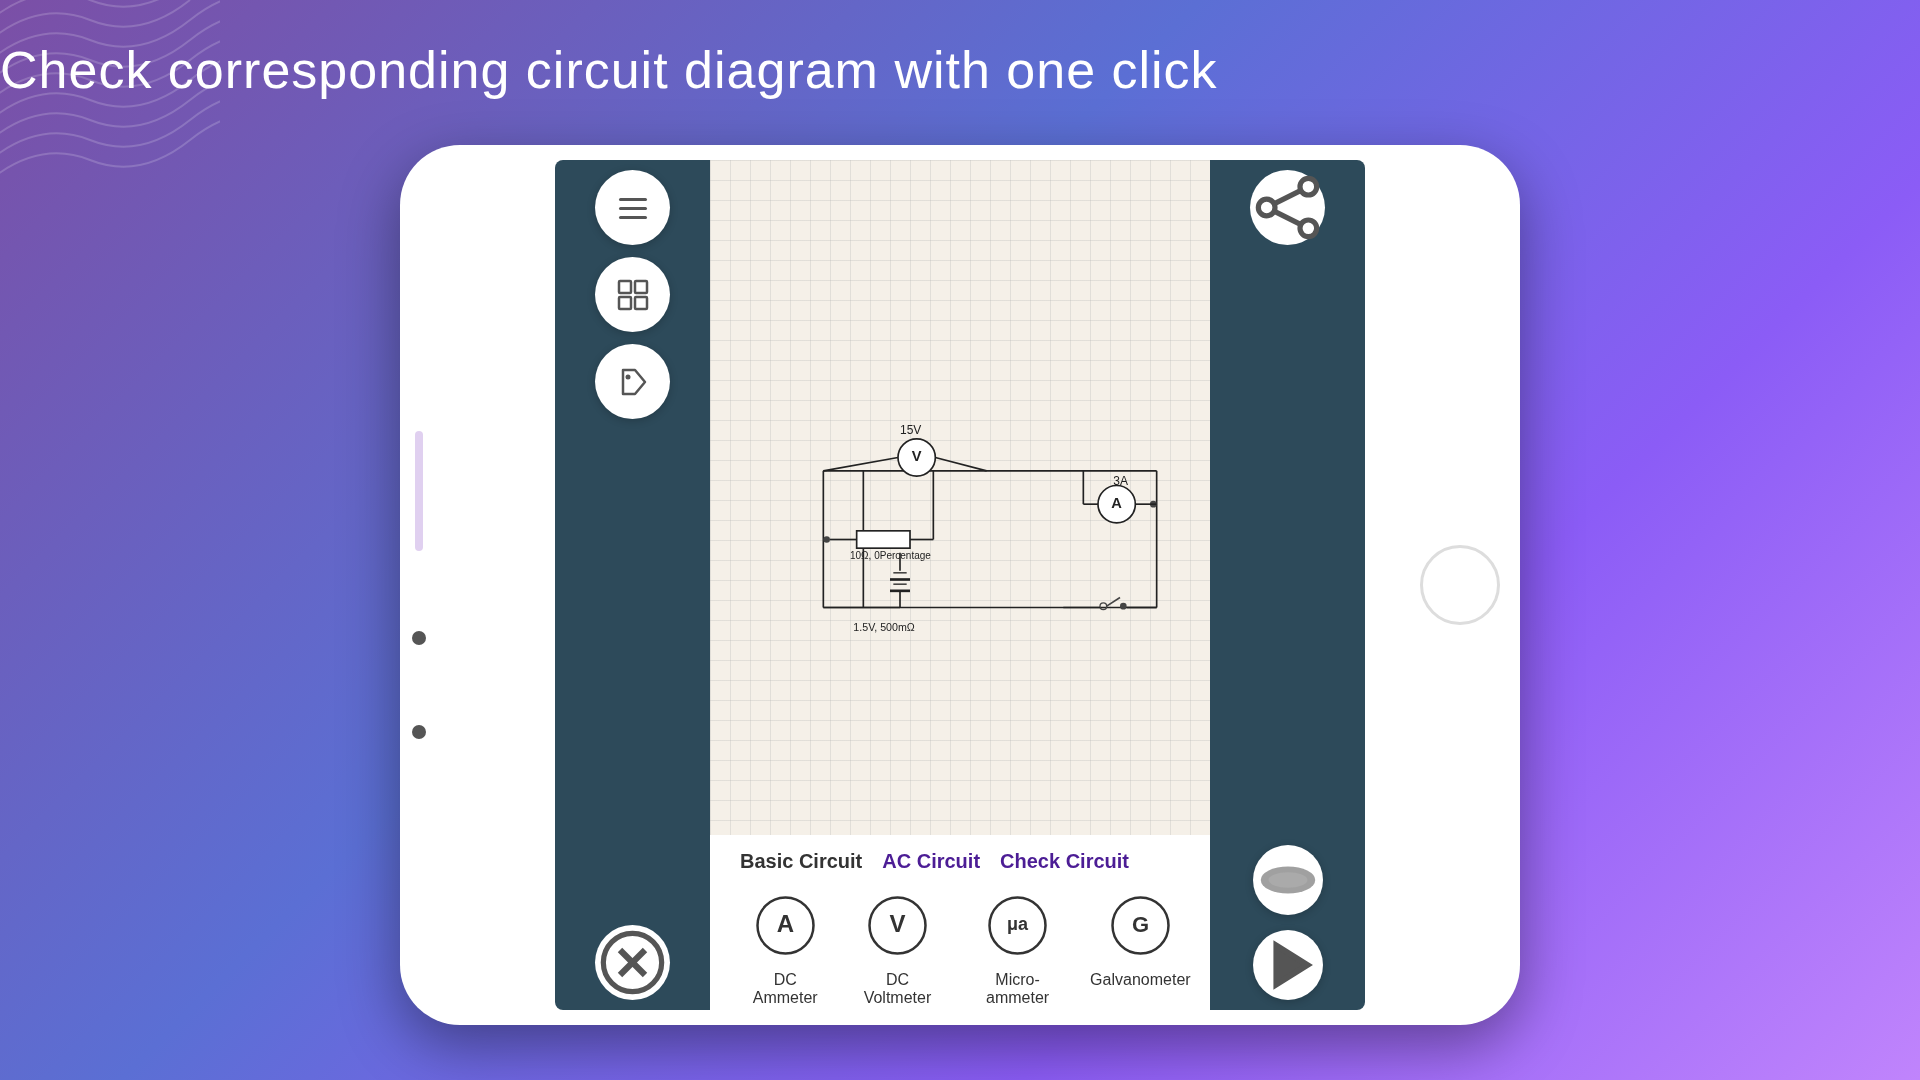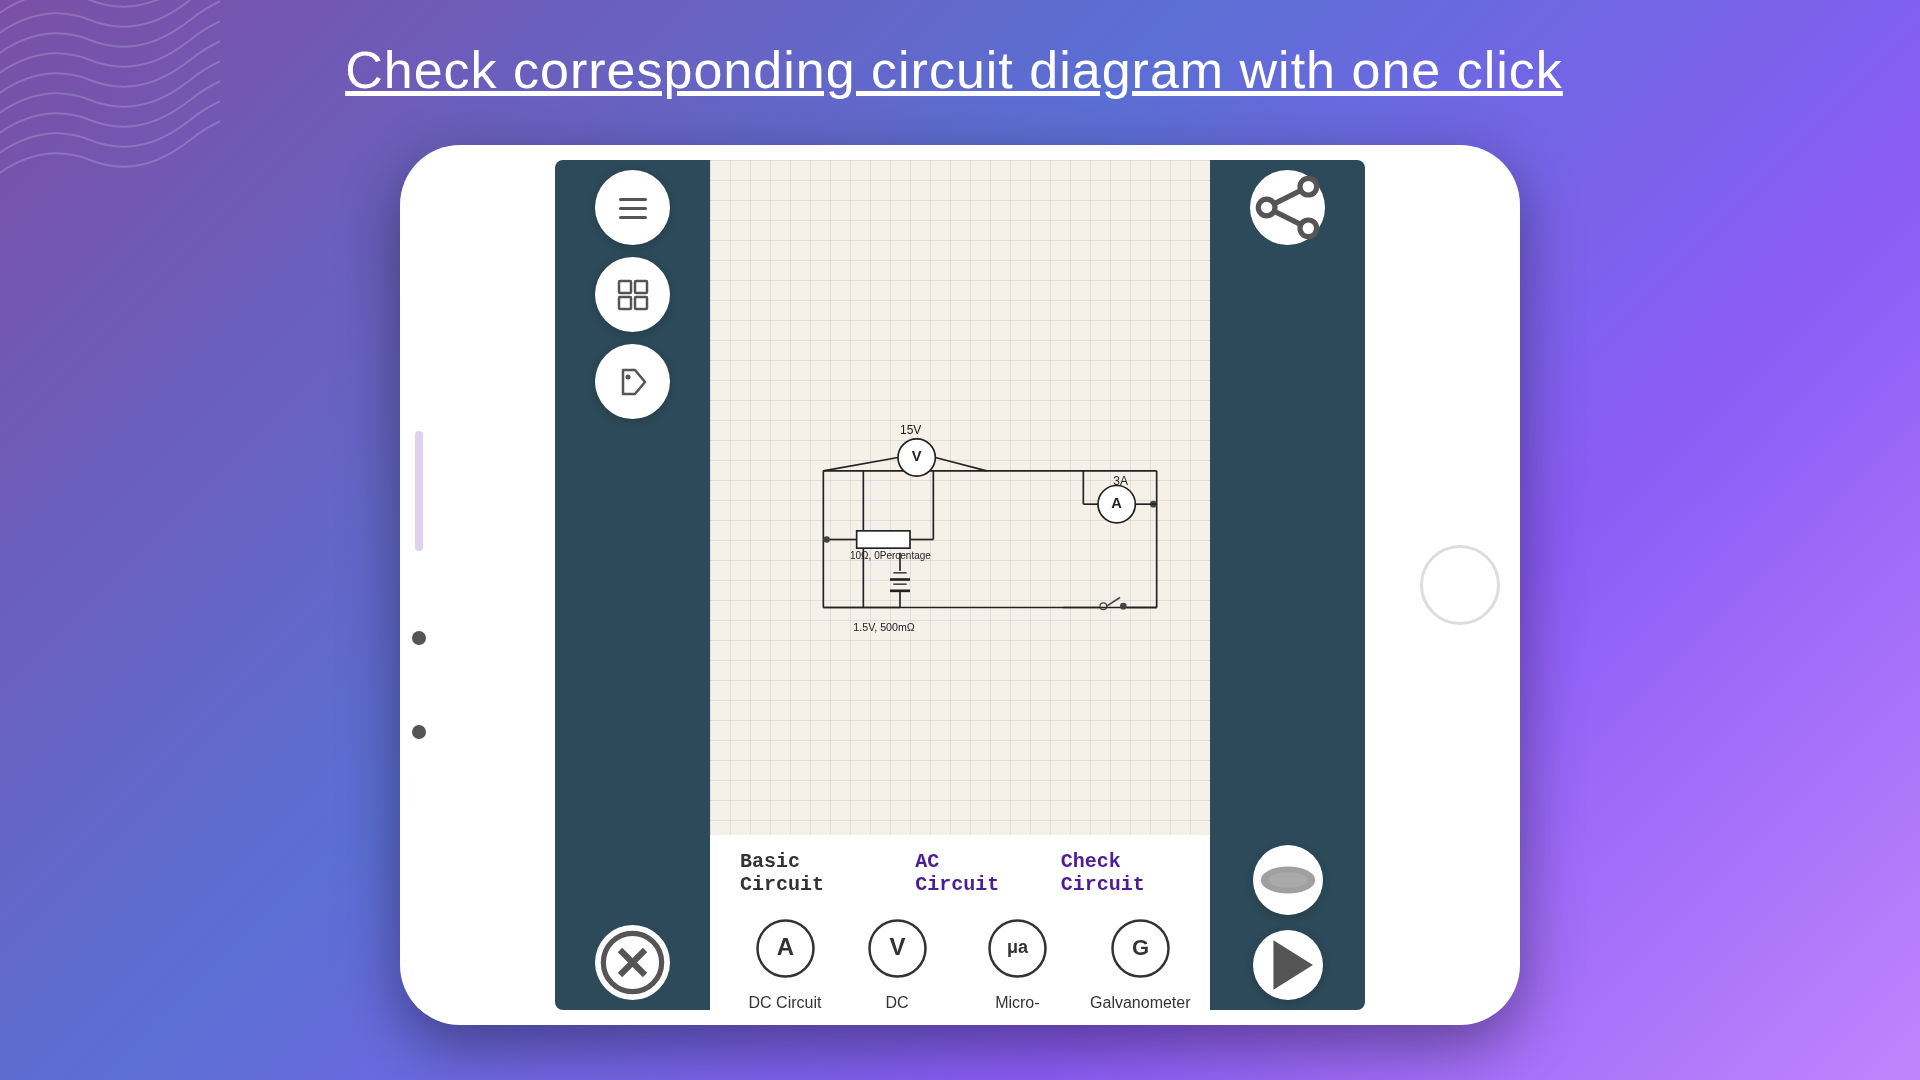--- a/index.html
+++ b/index.html
@@ -20,26 +20,25 @@
       width: 220px;
       height: 200px;
       opacity: 0.5;
     }
 
     .header-title {
       position: absolute;
       top: 40px;
       left: 0;
       right: 12px;
-      text-align: center;
+      text-align: left;
       color: white;
       font-size: 52px;
       font-weight: 400;
       letter-spacing: 1px;
-      text-decoration: underline;
     }
 
     
     .tablet-frame {
       position: absolute;
       top: 145px;
       left: 50%;
       transform: translateX(-50%);
       width: 1120px;
       height: 880px;
@@ -89,24 +88,23 @@
     .bottom-panel {
       background: white;
       height: 175px;
       padding: 15px 20px 10px;
       display: flex;
       flex-direction: column;
     }
 
     .circuit-tabs {
       display: flex;
-      gap: 46px;
+      gap: 20px;
       margin-bottom: 15px;
       padding-left: 10px;
-      font-family: Liberation Mono, monospace;
     }
 
     .tab-item {
       font-size: 20px;
       font-weight: 600;
       cursor: pointer;
       color: #333;
     }
 
     .tab-item.active {
@@ -411,21 +409,21 @@
 
 
 
         <div class="component-item">
           <div class="component-icon">
             <svg viewBox="0 0 75 75" width="75" height="75">
               <circle cx="37.5" cy="37.5" r="28" fill="none" stroke="#333" stroke-width="2.5"></circle>
               <text x="37.5" y="44" text-anchor="middle" font-size="24" font-weight="bold" fill="#333">A</text>
             </svg>
           </div>
-          <span class="component-label">DC Circuit</span>
+          <span class="component-label">DC Ammeter</span>
         </div>
 
         <div class="component-item">
           <div class="component-icon">
             <svg viewBox="0 0 75 75" width="75" height="75">
               <circle cx="37.5" cy="37.5" r="28" fill="none" stroke="#333" stroke-width="2.5"></circle>
               <text x="37.5" y="44" text-anchor="middle" font-size="24" font-weight="bold" fill="#333">V</text>
             </svg>
           </div>
           <span class="component-label">DC Voltmeter</span>

